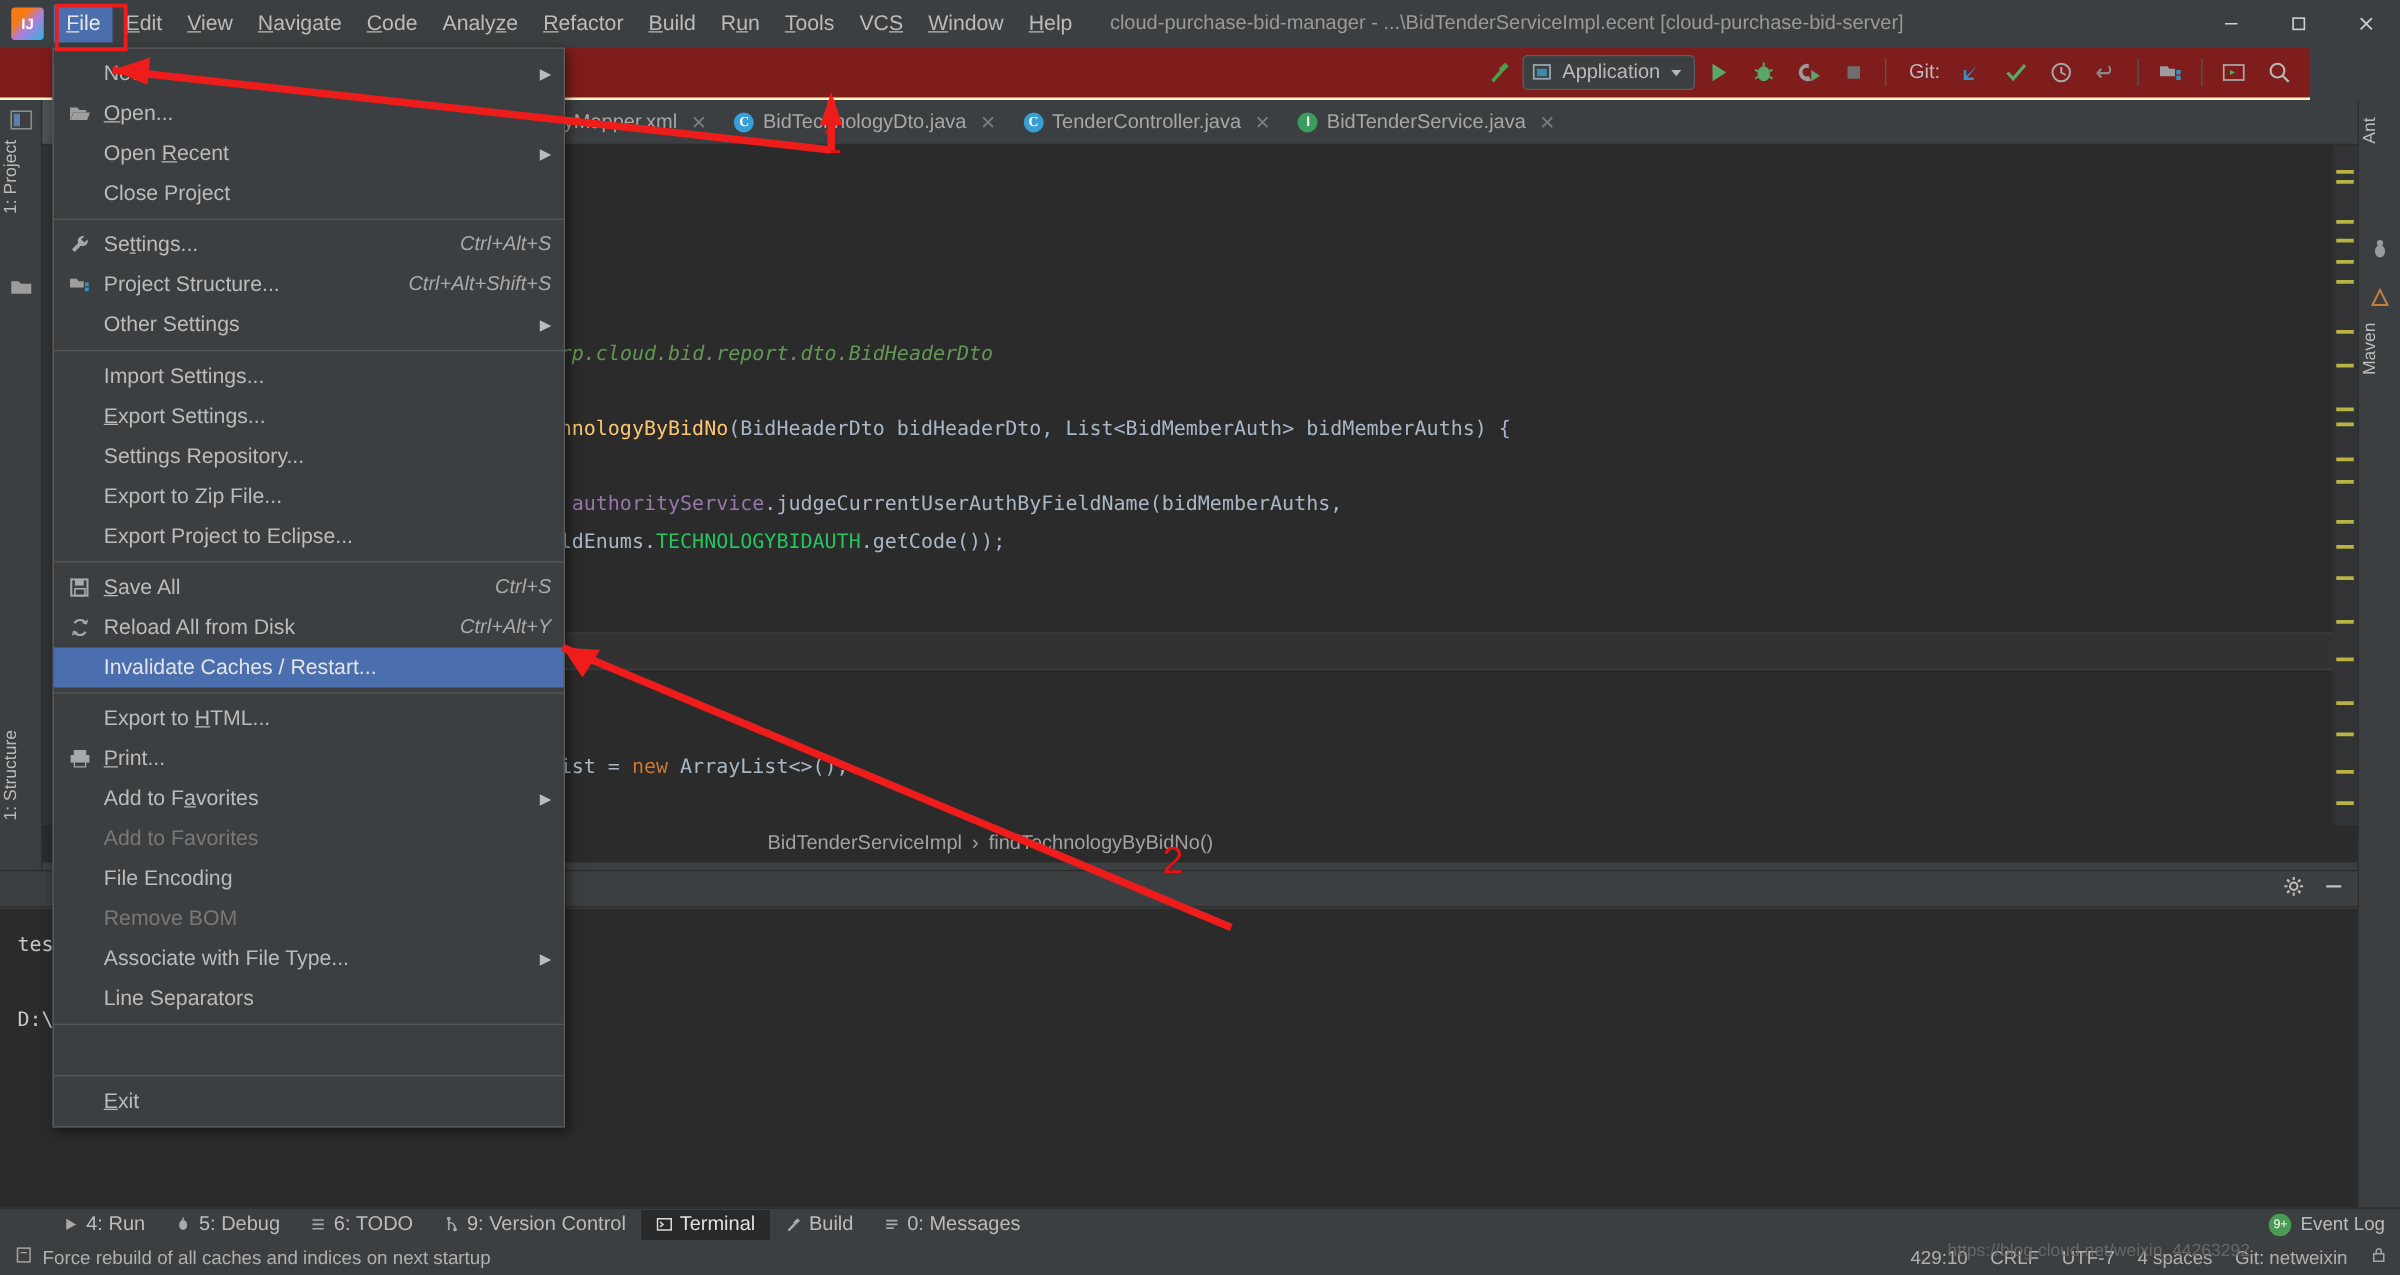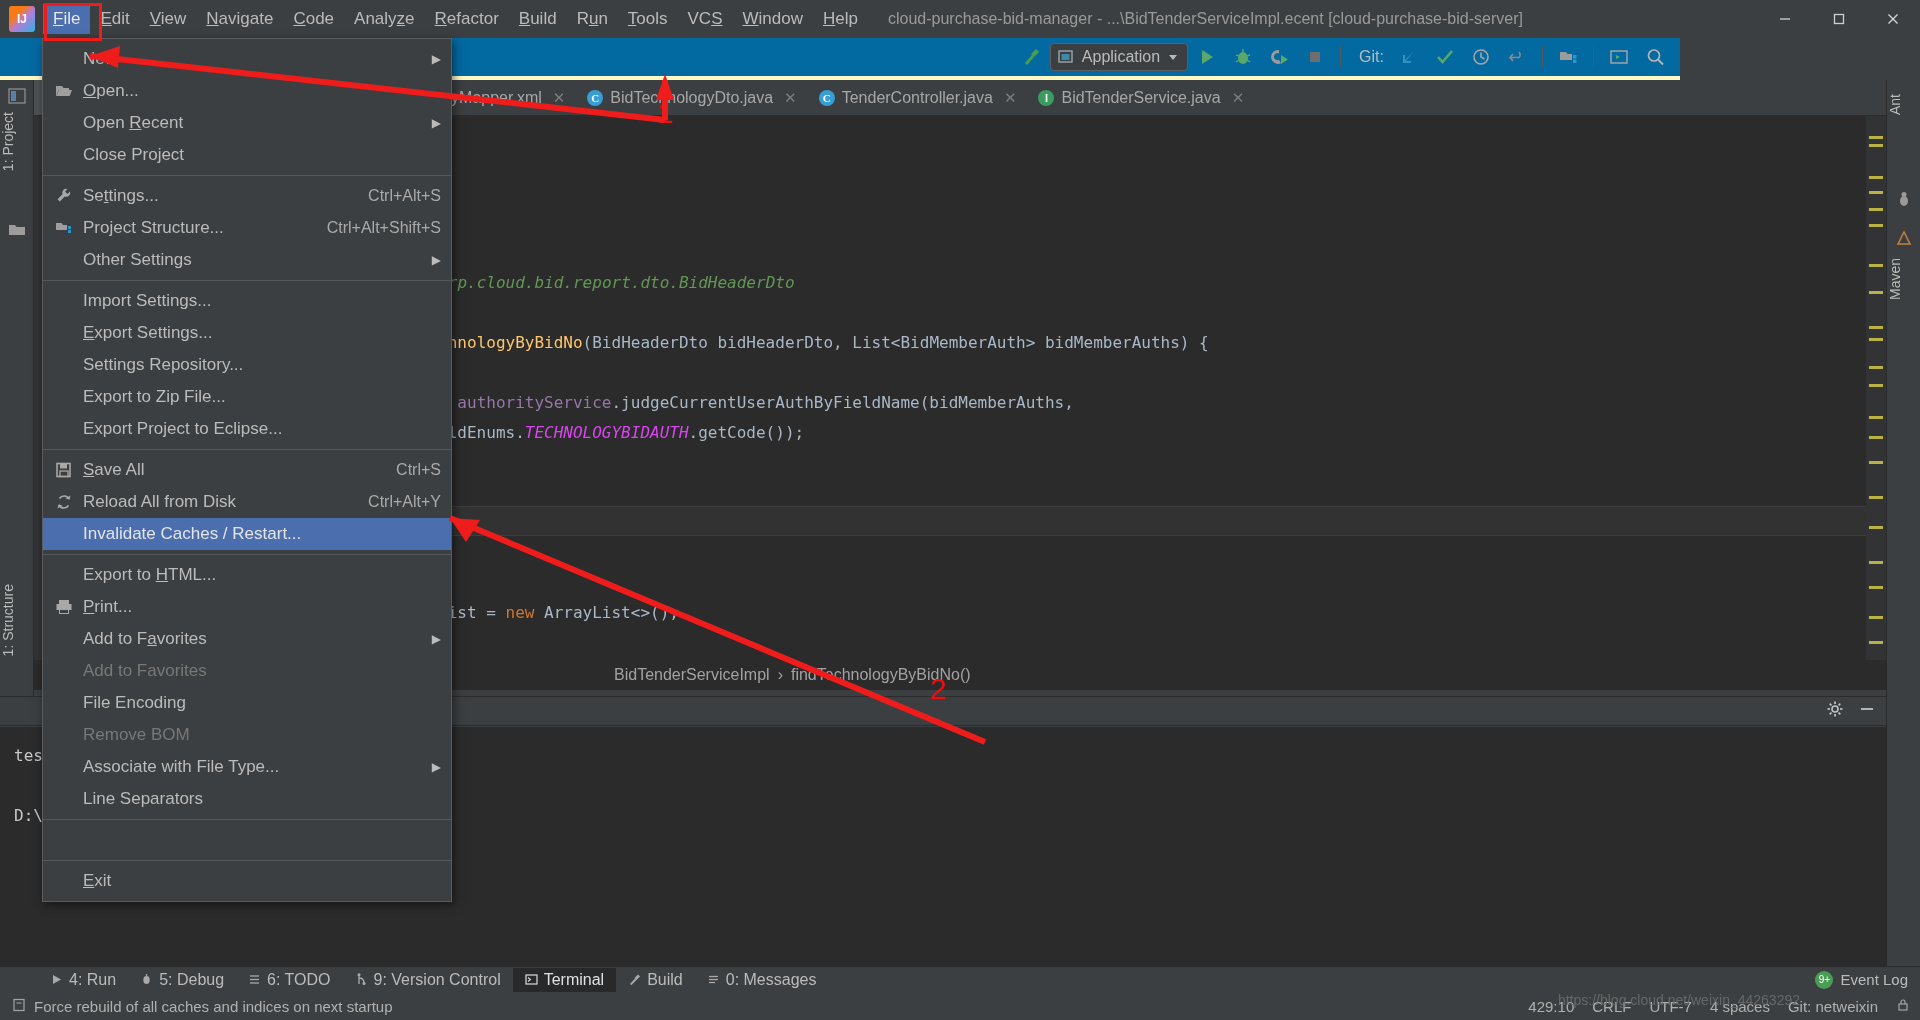--- a/index.html
+++ b/index.html
@@ -48,22 +48,22 @@
     display: flex; align-items: center;
   }
   .win-btn {
     width: 54px; height: 38px; display: flex; align-items: center; justify-content: center;
     color: #cfcfcf; font-size: 17px;
   }
   .win-btn svg { display: block; }
 
   
   .toolbar {
-    position: absolute; top: 38px; left: 0; width: 1680px; height: 42px;
-    background: #0369a1; border-bottom: 4px solid #fef9c3;
+    position: absolute; top: 38px; left: 0; width: 1848px; height: 42px;
+    background: #7f1d1d; border-bottom: 2px solid #fef9c3;
     display: flex; align-items: center;
   }
   .tb-right { position: absolute; right: 8px; display: flex; align-items: center; gap: 2px; }
   .tb-btn {
     width: 34px; height: 30px; display: flex; align-items: center; justify-content: center;
   }
   .runcfg {
     display: flex; align-items: center; gap: 7px;
     border: 1px solid #5e6060; border-radius: 4px;
     height: 28px; padding: 0 8px 0 6px; background: #3c3f41;
@@ -166,21 +166,21 @@
     background: #323232; border-top: 1px solid #3c3f41; border-bottom: 1px solid #3c3f41;
   }
   
   .c-comment { color: #629755; font-style: italic; }
   .c-doctag  { color: #5f8c5a; font-style: italic; font-weight: bold; text-decoration: underline; }
   .c-param   { color: #b9935a; font-style: italic; background: #5b5340; }
   .c-kw      { color: #cc7832; }
   .c-method  { color: #ffc66d; }
   .c-plain   { color: #a9b7c6; }
   .c-field   { color: #9876aa; }
-  .c-static  { color: #d946ef; font-style: italic; }
+  .c-static  { color: #22c55e; }
   .c-lcomment{ color: #808080; }
   .c-brace   { color: #ffc66d; background: #3b514d; }
   .squiggle  { text-decoration: underline wavy #629755; text-decoration-skip-ink: none; }
 
   
   .markerbar {
     position: absolute; right: 0; top: 0; width: 20px; height: 100%;
     background: #313335;
   }
   .marker { position: absolute; right: 3px; width: 14px; height: 3px; }
@@ -255,21 +255,21 @@
   }
   .mi {
     display: flex; align-items: center; height: 32px;
     padding: 0 10px 0 12px; font-size: 17px; color: #bbbbbb; white-space: nowrap;
     position: relative;
   }
   .mi.sel { background: #4b6eaf; color: #e4e4e4; }
   .mi.disabled { color: #787878; }
   .mi-ico { width: 28px; flex: 0 0 auto; display: flex; align-items: center; }
   .mi-label { flex: 1 1 auto; }
-  .mi-short { color: #a9a9a9; font-size: 16px; margin-left: 22px; }
+  .mi-short { color: #a9a9a9; font-size: 16px; margin-left: 22px; font-style: italic; }
   .mi-arrow { margin-left: 16px; color: #bbbbbb; font-size: 12px; }
   .mi-sep { height: 1px; background: #555759; margin: 4px 0; }
 
   
   .annot { position: absolute; inset: 0; pointer-events: none; z-index: 60; }
   .annot-num {
     position: absolute; color: #e81010; font-size: 30px;
     font-family: "Liberation Sans", sans-serif;
   }
   .redbox {

